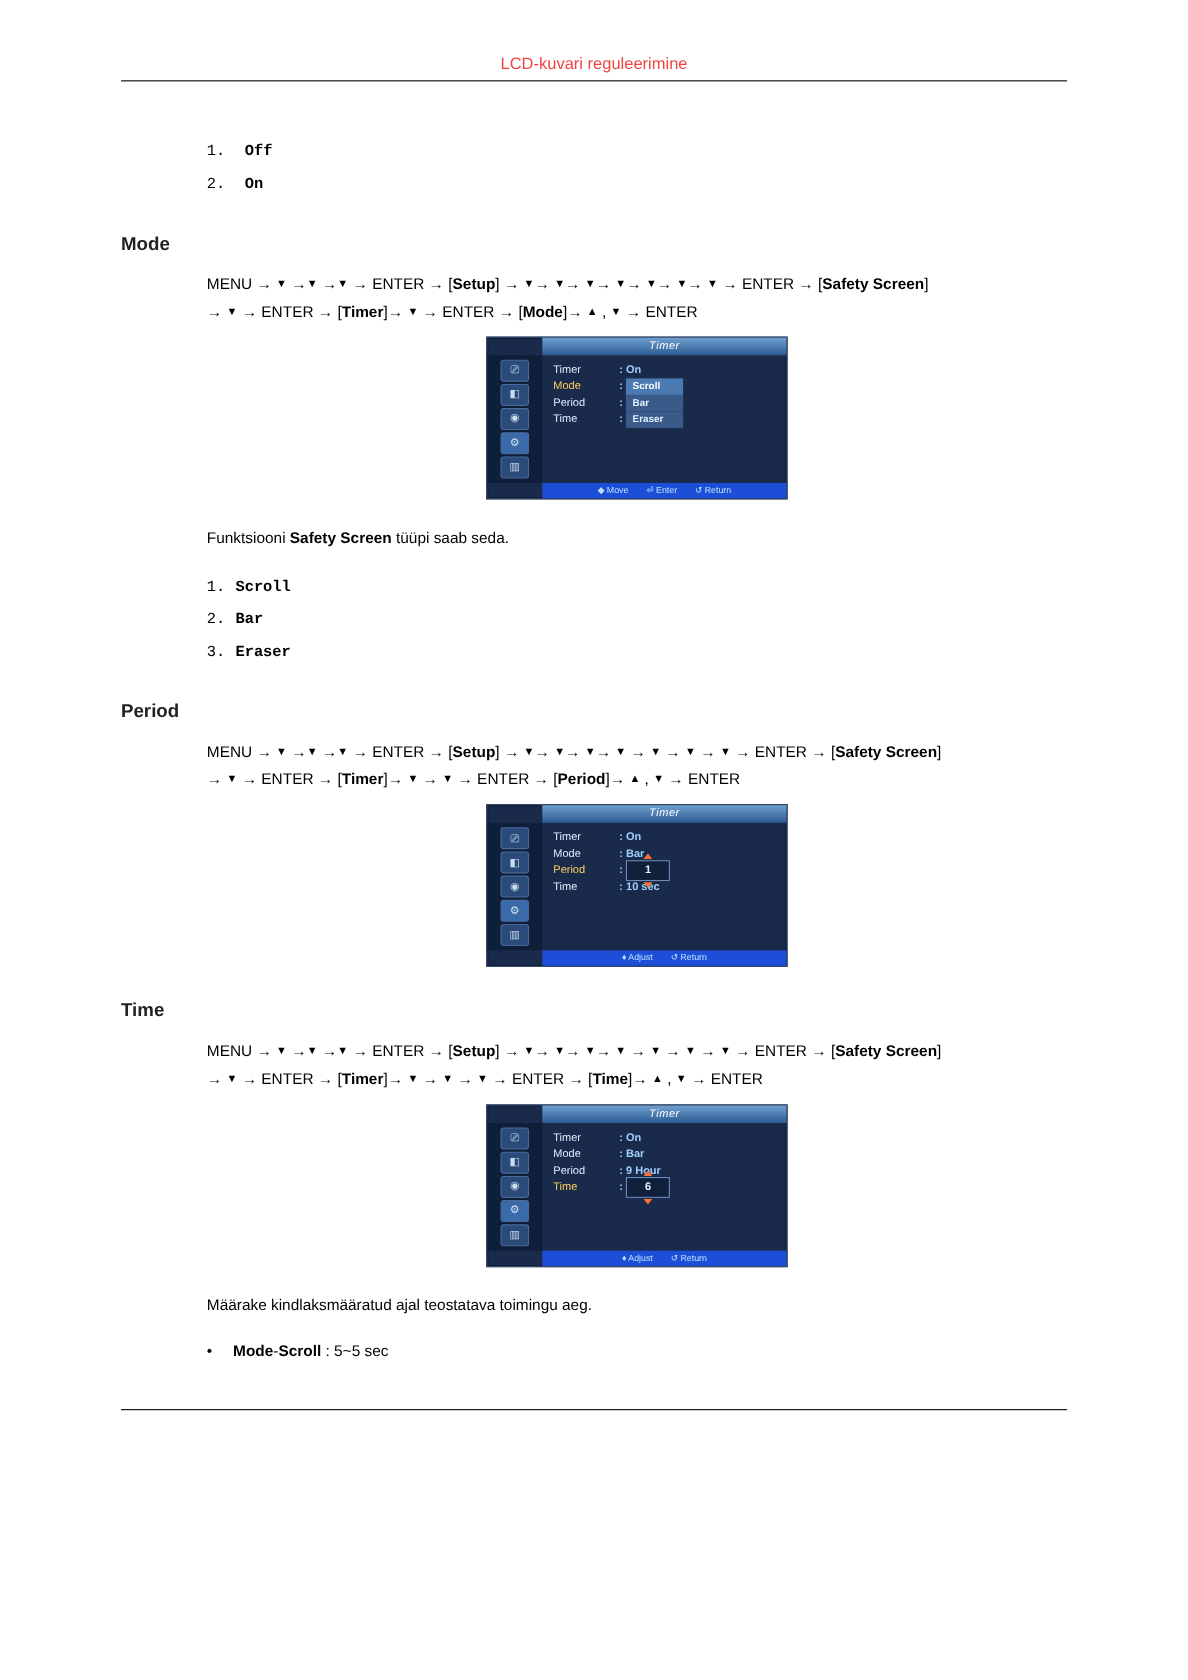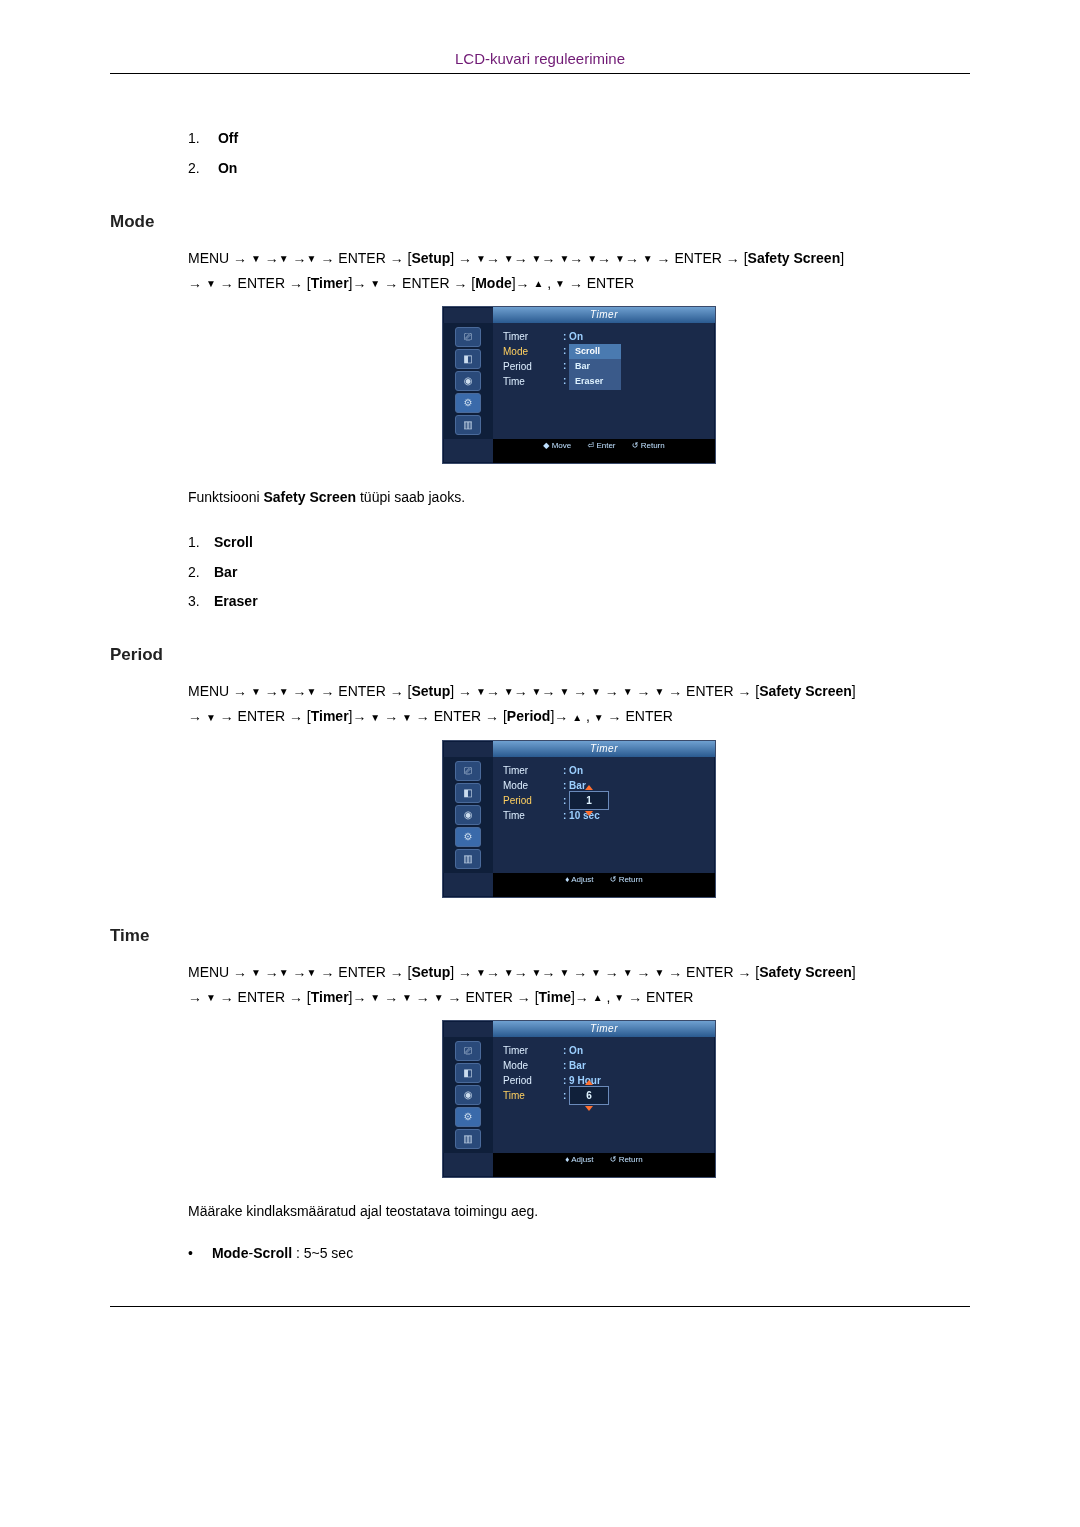--- a/index.html
+++ b/index.html
@@ -12,41 +12,42 @@
   }
   .page {
     width: 1080px;
     margin: 0 auto;
     padding: 50px 110px 80px;
     box-sizing: border-box;
   }
   .header-title {
     text-align: center;
     font-size: 15px;
-    color: #701a75;
+    color: #ef4444;
     padding-bottom: 6px;
     border-bottom: 1px solid #000;
     margin-bottom: 50px;
   }
   .section-heading {
     font-size: 17px;
     font-weight: bold;
     color: #222;
     margin: 28px 0 14px 0;
   }
   .content-block {
     margin-left: 78px;
     margin-right: 0;
     font-size: 14px;
     line-height: 1.7;
   }
   .num-list {
     list-style: none;
     padding-left: 0;
     margin: 0 0 18px 0;
+    font-family: Liberation Mono, monospace;
   }
   .num-list li {
     padding: 3px 0;
   }
   .num-list .num {
     display: inline-block;
     width: 26px;
   }
   .num-list .bold { font-weight: bold; }
   .nav-seq {
@@ -146,24 +147,24 @@
   }
   .osd-valbox .tri-up {
     position: absolute; top: -7px; left: 50%; transform: translateX(-50%);
     width:0;height:0;border-left:4px solid transparent;border-right:4px solid transparent;border-bottom:5px solid #ff7030;
   }
   .osd-valbox .tri-dn {
     position: absolute; bottom: -7px; left: 50%; transform: translateX(-50%);
     width:0;height:0;border-left:4px solid transparent;border-right:4px solid transparent;border-top:5px solid #ff7030;
   }
   .osd-footer {
-    background: #000000;
+    background: #1d4ed8;
     font-size: 8px;
     color: #bfe0ff;
-    height: 24px;
+    height: 14px;
     line-height: 14px;
     text-align: center;
     margin-left: 50px;
   }
   .osd-footer span { margin: 0 7px; }
   .para {
     margin: 14px 0 18px 0;
   }
   .bottom-rule {
     border-top: 1px solid #000;
@@ -261,21 +262,21 @@
         </div>
         <div class="osd-footer">
           <span>◆ Move</span>
           <span>⏎ Enter</span>
           <span>↺ Return</span>
         </div>
       </div>
     </div>
 
     <div class="para">
-      <span>Funktsiooni </span><span class="bold" style="font-weight:bold">Safety Screen</span><span> tüüpi saab jaoks.</span>
+      <span>Funktsiooni </span><span class="bold" style="font-weight:bold">Safety Screen</span><span> tüüpi saab seda.</span>
     </div>
 
     <ol class="num-list">
       <li><span class="num">1.</span><span class="bold">Scroll</span></li>
       <li><span class="num">2.</span><span class="bold">Bar</span></li>
       <li><span class="num">3.</span><span class="bold">Eraser</span></li>
     </ol>
   </div>
 
   <div class="section-heading">Period</div>

